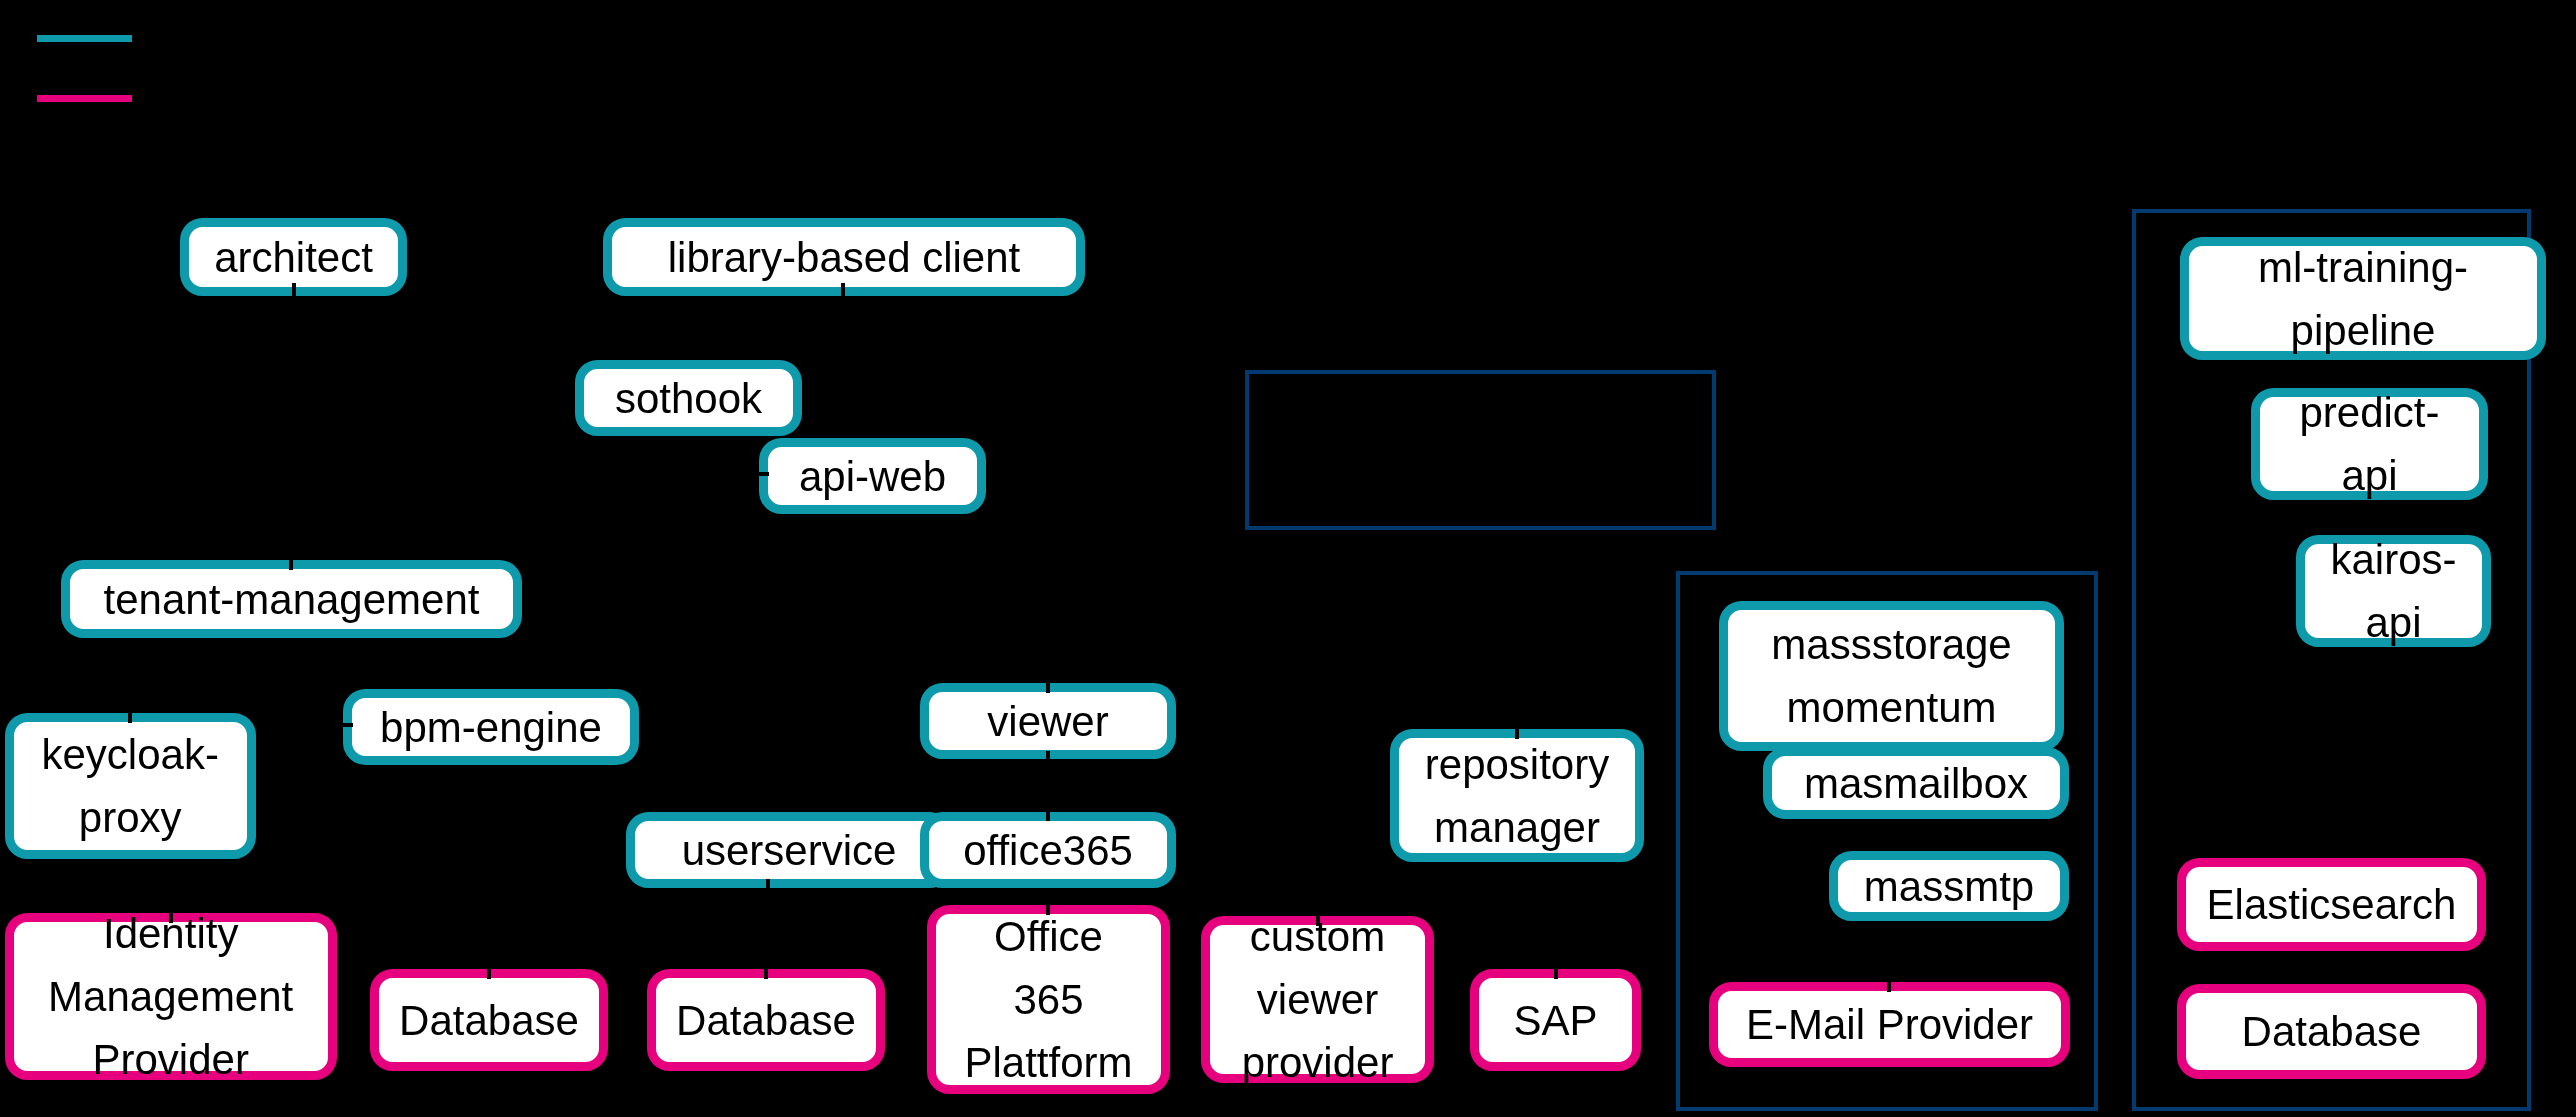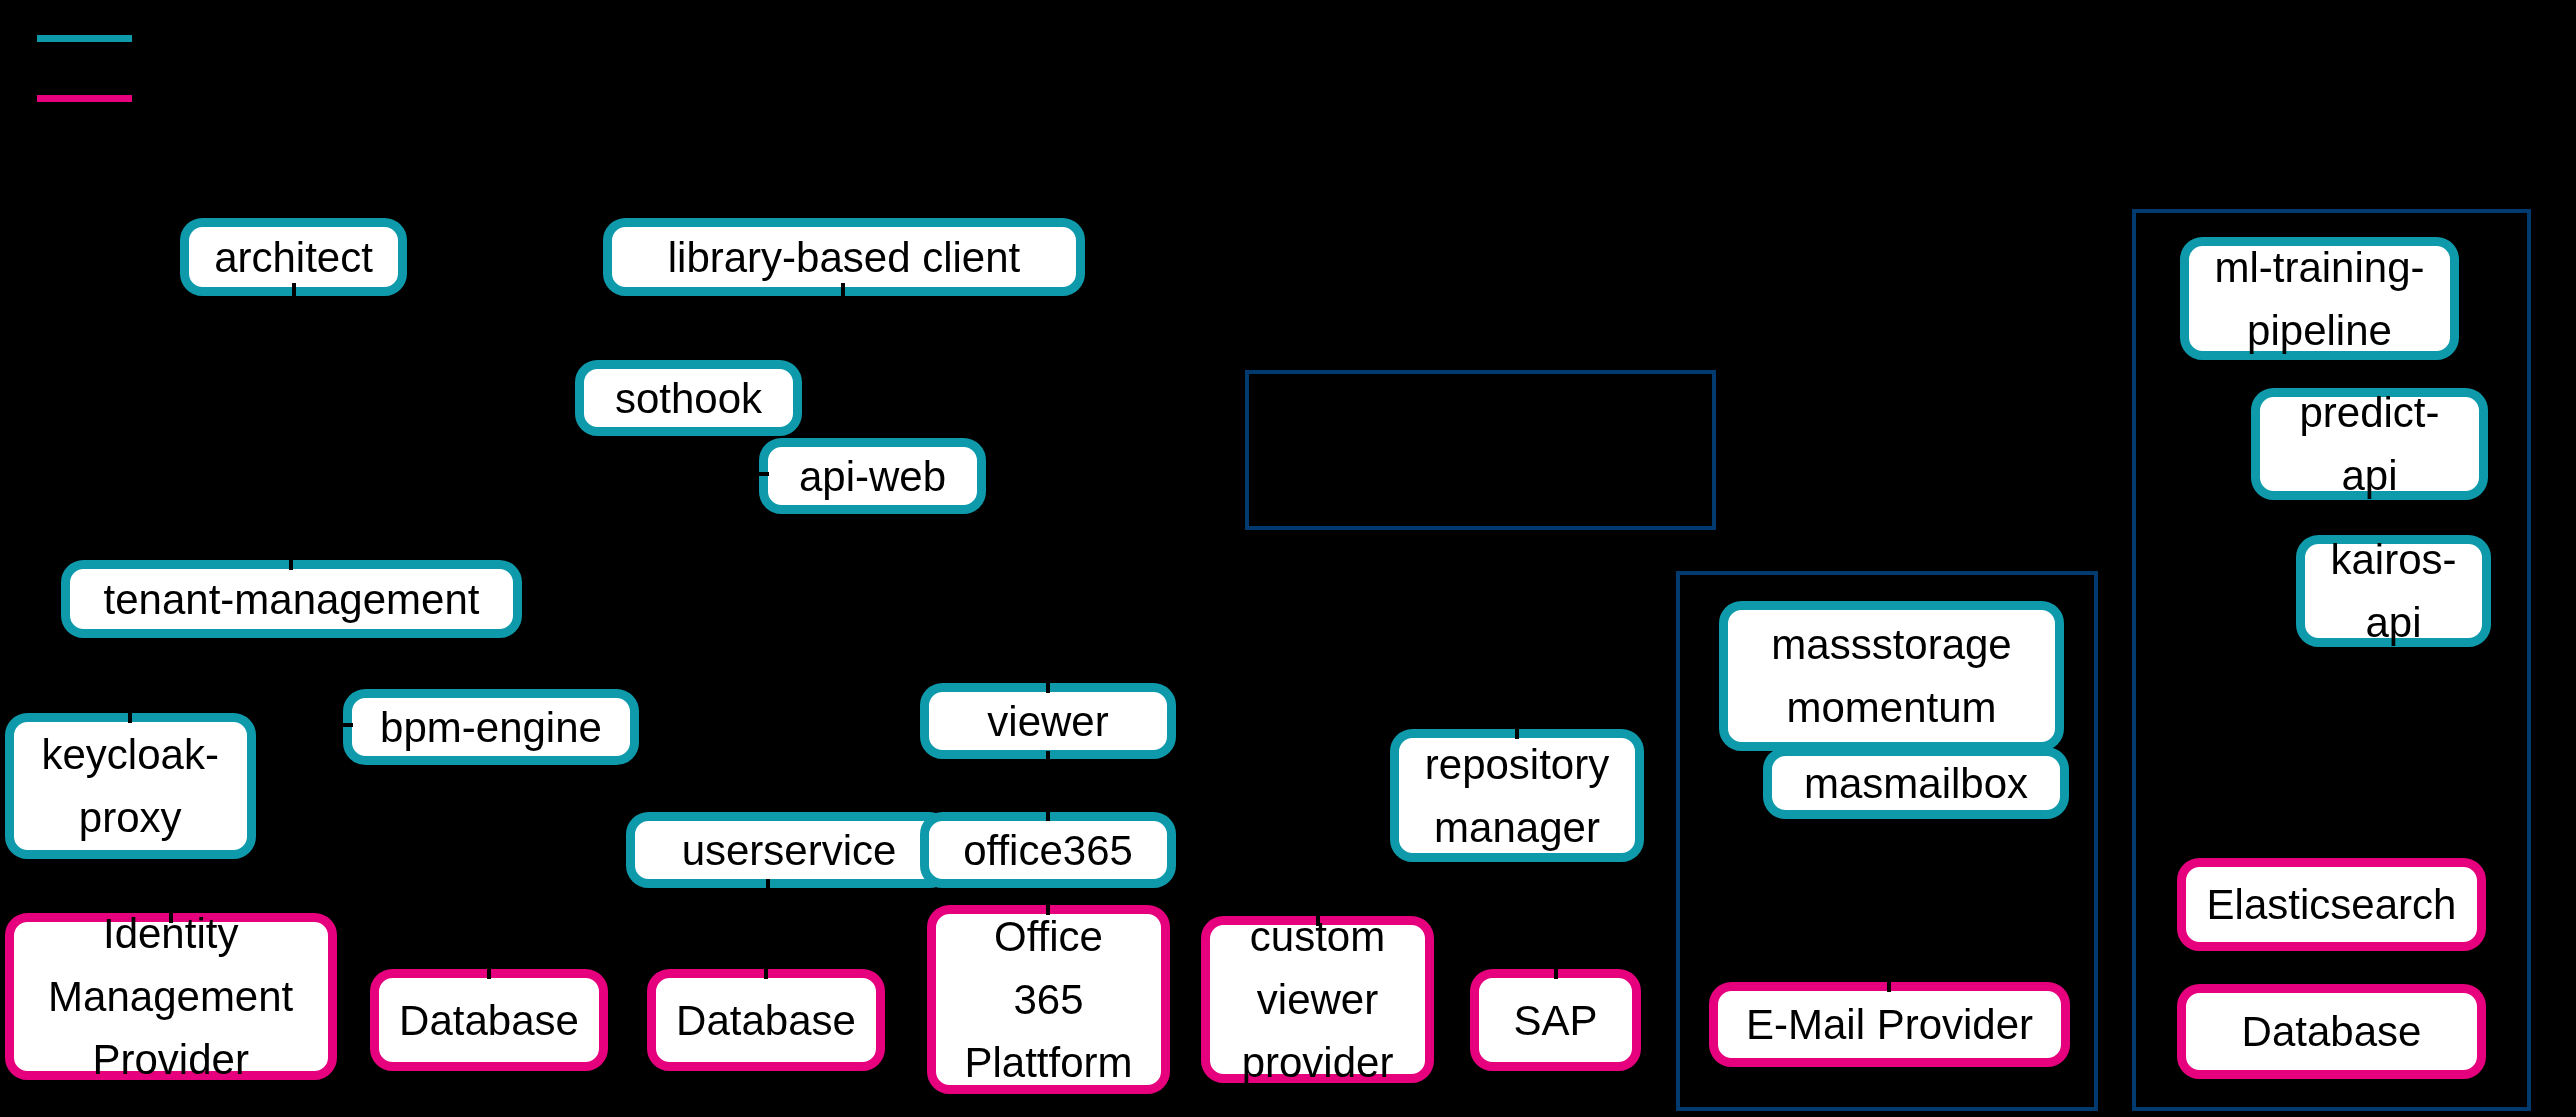--- a/index.html
+++ b/index.html
@@ -65,21 +65,22 @@
     <div class="node service" style="left: 920px; top: 683px; width: 256px; height: 76px;">viewer</div>
     <div class="node service" style="left: 4.7px; top: 713px; width: 251px; height: 146px;">keycloak-
 proxy</div>
     <div class="node service" style="left: 626px; top: 812px; width: 326px; height: 76px;">userservice</div>
     <div class="node service" style="left: 920px; top: 812px; width: 256px; height: 76px;">office365</div>
     <div class="node service" style="left: 1390px; top: 729px; width: 254px; height: 133px;">repository
 manager</div>
     <div class="node service" style="left: 1719px; top: 601px; width: 345px; height: 150px;">massstorage
 momentum</div>
     <div class="node service" style="left: 1763px; top: 747px; width: 306px; height: 72px;">masmailbox</div>
-    <div class="node service" style="left: 2180px; top: 237px; width: 279px; height: 123px;">ml-training-
+    <div class="node service" style="left: 1829px; top: 851px; width: 240px; height: 70px;">massmtp</div>
+    <div class="node service" style="left: 2180px; top: 237px; width: 366px; height: 123px;">ml-training-
 pipeline</div>
     <div class="node service" style="left: 2251px; top: 388px; width: 237px; height: 112px;">predict-
 api</div>
     <div class="node service" style="left: 2296px; top: 535px; width: 195px; height: 112px;">kairos-
 api</div>
     <div class="node external" style="left: 4.7px; top: 913px; width: 332px; height: 167px;">Identity
 Management
 Provider</div>
     <div class="node external" style="left: 370px; top: 969px; width: 238px; height: 102px;">Database</div>
     <div class="node external" style="left: 647px; top: 969px; width: 238px; height: 102px;">Database</div>

